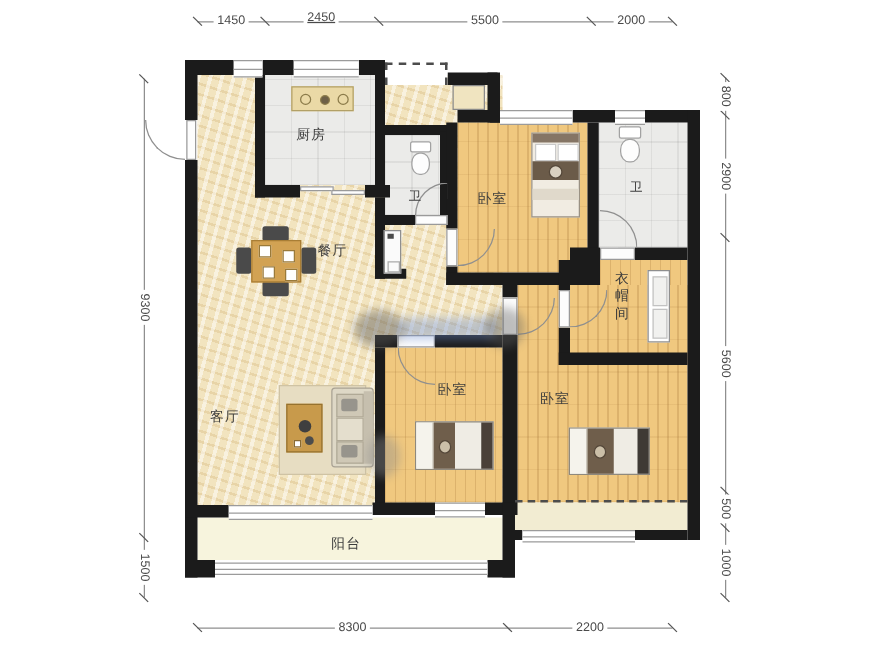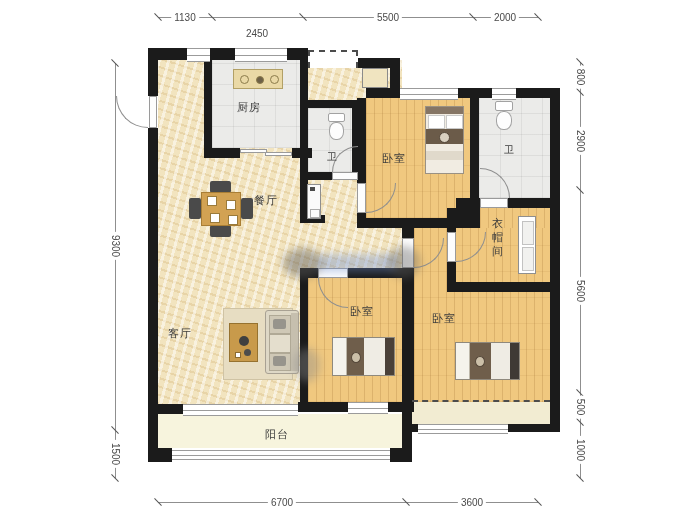--- a/index.html
+++ b/index.html
@@ -223,26 +223,26 @@
   <div class="tk" style="left:115px;top:478px;"></div>
 
   <div class="dline" style="left:580px;top:62px;width:1px;height:416px;"></div>
   <div class="tk" style="left:580px;top:62px;"></div>
   <div class="tk" style="left:580px;top:92px;"></div>
   <div class="tk" style="left:580px;top:190px;"></div>
   <div class="tk" style="left:580px;top:393px;"></div>
   <div class="tk" style="left:580px;top:422px;"></div>
   <div class="tk" style="left:580px;top:478px;"></div>
 
-  <div class="dim" style="left:185px;top:17px;">1130</div>
-  <div class="dim" style="left:257px;top:33px;">2450</div>
+  <div class="dim" style="left:185px;top:17px;">1450</div>
+  <div class="dim" style="left:257px;top:14px;text-decoration:underline;">2450</div>
   <div class="dim" style="left:388px;top:17px;">5500</div>
   <div class="dim" style="left:505px;top:17px;">2000</div>
-  <div class="dim" style="left:282px;top:502px;">6700</div>
-  <div class="dim" style="left:472px;top:502px;">3600</div>
+  <div class="dim" style="left:282px;top:502px;">8300</div>
+  <div class="dim" style="left:472px;top:502px;">2200</div>
   <div class="dimv" style="left:115px;top:246px;">9300</div>
   <div class="dimv" style="left:115px;top:454px;">1500</div>
   <div class="dimv" style="left:580px;top:77px;">800</div>
   <div class="dimv" style="left:580px;top:141px;">2900</div>
   <div class="dimv" style="left:580px;top:291px;">5600</div>
   <div class="dimv" style="left:580px;top:407px;">500</div>
   <div class="dimv" style="left:580px;top:450px;">1000</div>
 
 </div>
 

